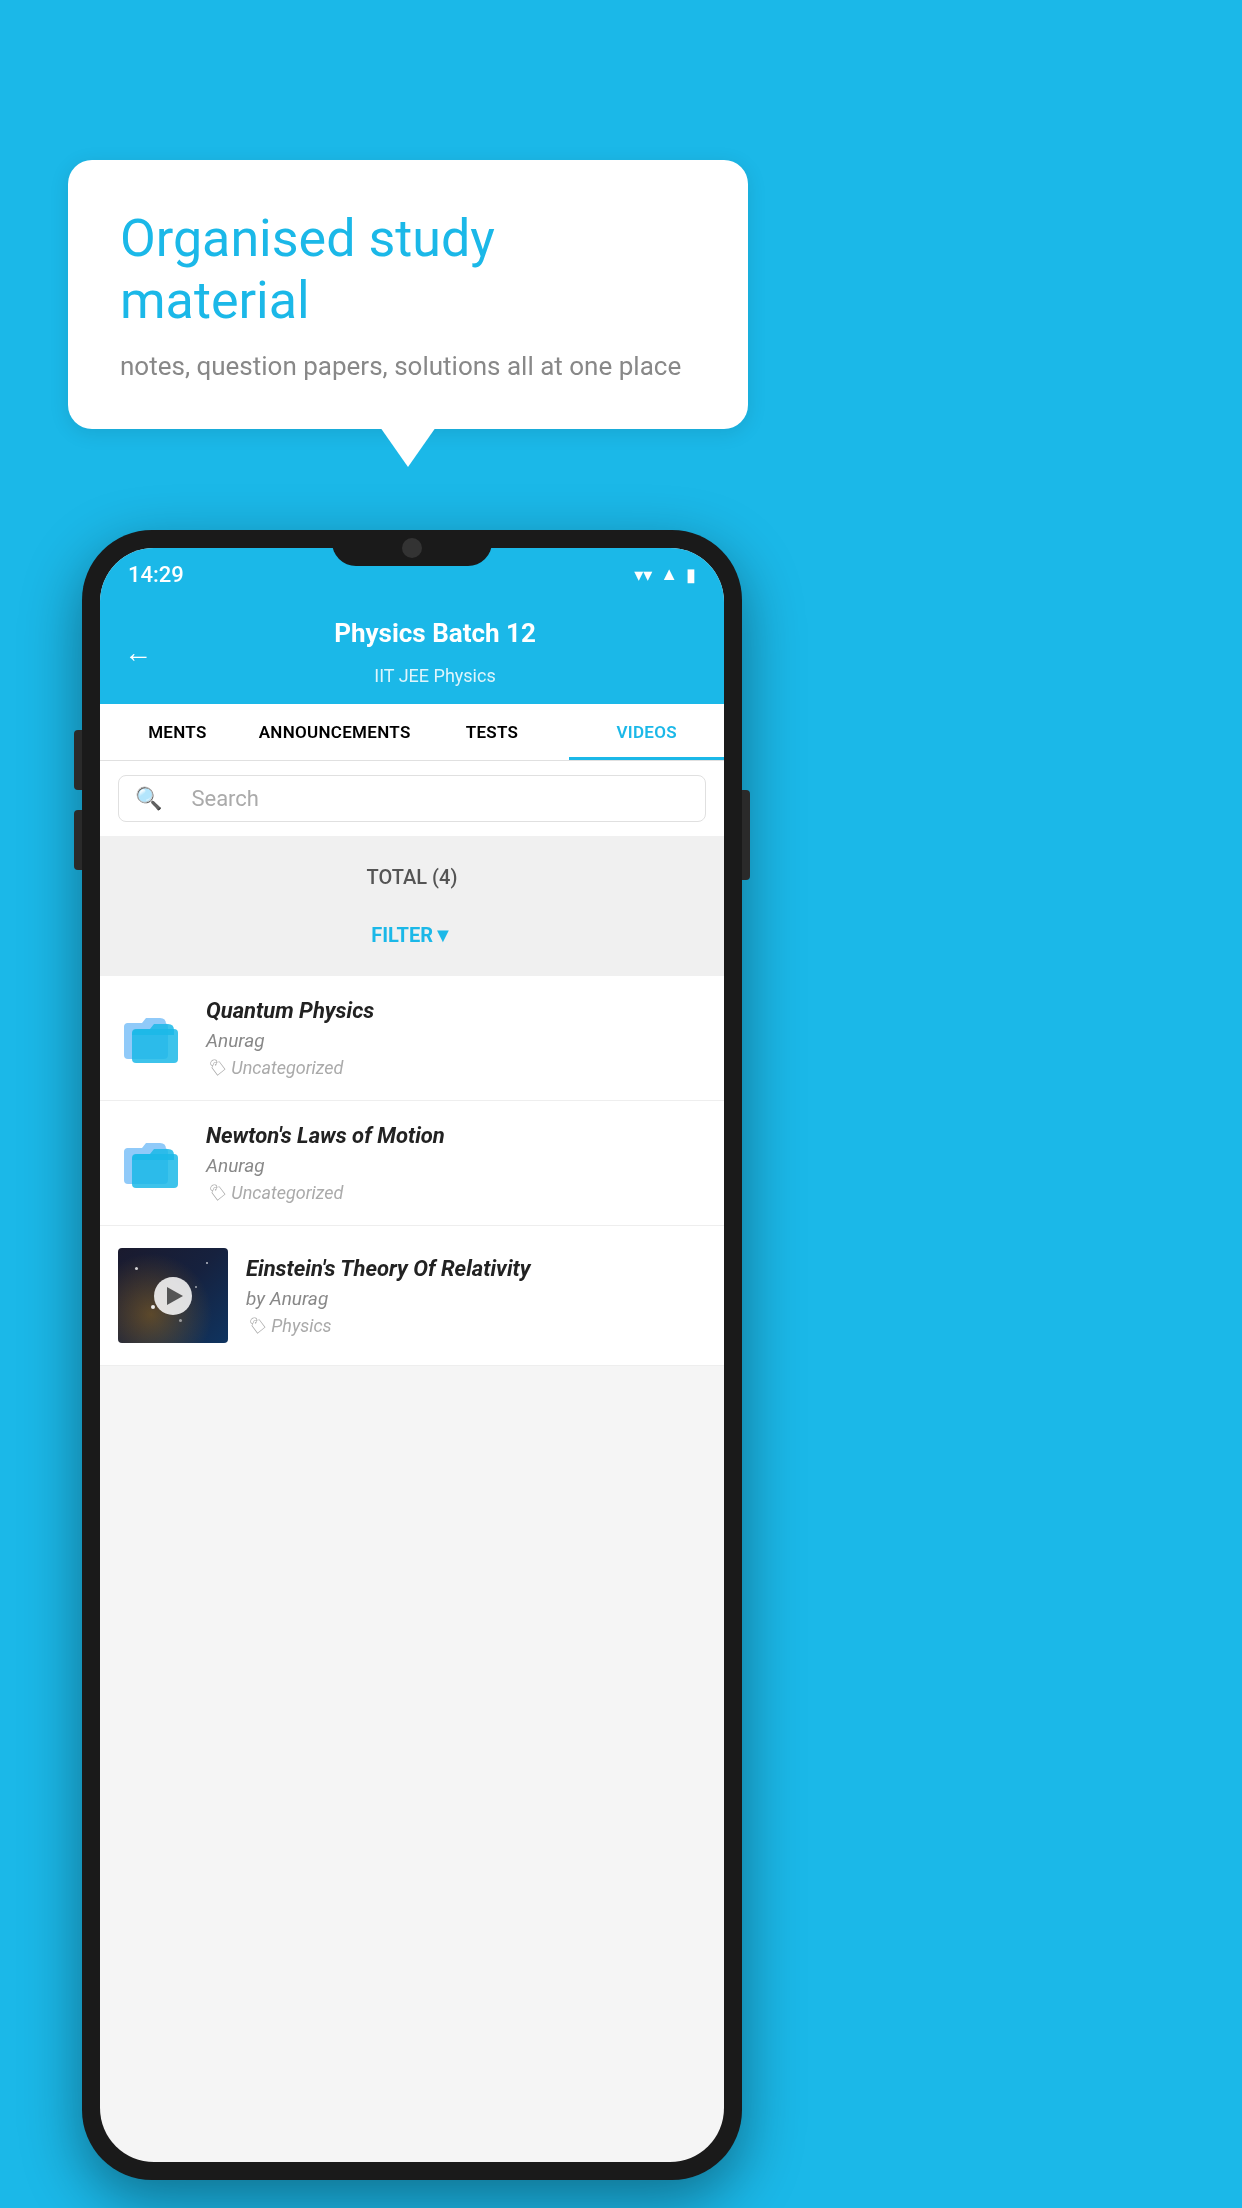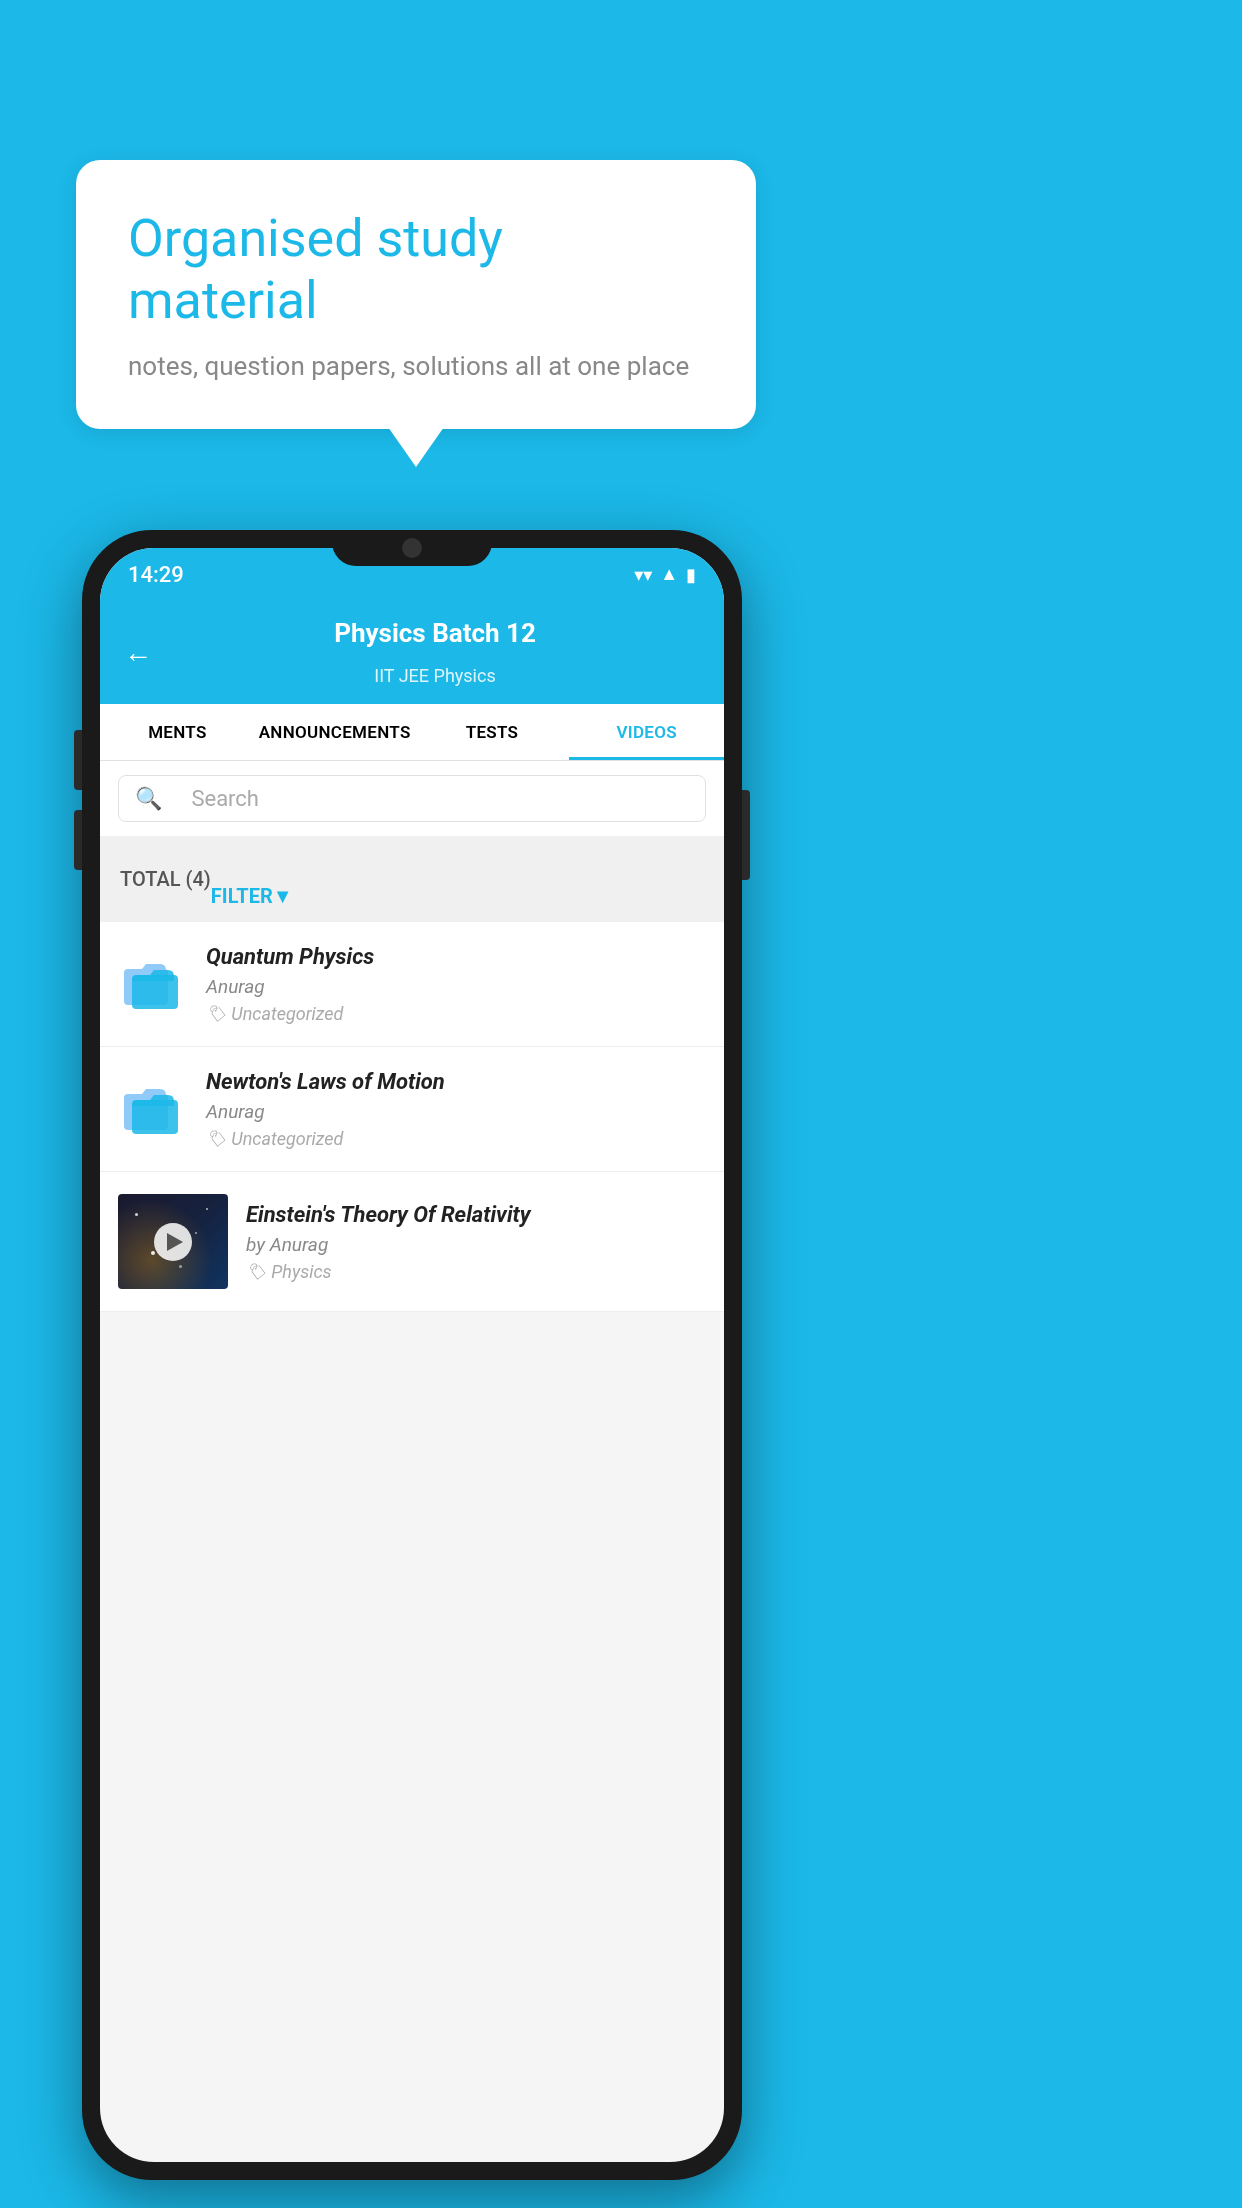--- a/index.html
+++ b/index.html
@@ -10,21 +10,21 @@
       background-color: #1BB8E8;
       font-family: 'Roboto', Arial, sans-serif;
       overflow: hidden;
       position: relative;
     }
 
     
     .speech-bubble {
       position: absolute;
       top: 160px;
-      left: 76px;
+      left: 68px;
       width: 680px;
       background: white;
       border-radius: 24px;
       padding: 48px 52px;
       box-shadow: 0 4px 20px rgba(0,0,0,0.1);
     }
 
     .speech-bubble::after {
       content: '';
       position: absolute;
@@ -248,21 +248,22 @@
       font-size: 22px;
       margin-left: 17px;
     }
 
     
     .filter-bar {
       background: #f0f0f0;
       display: flex;
       align-items: center;
       justify-content: flex-start;
-      padding: 14px 20px;
+      padding: 29px 20px;
+      flex-direction: column;
     }
 
     .total-label {
       font-size: 20px;
       color: #555;
       font-weight: 500;
     }
 
     .filter-btn {
       display: flex;

